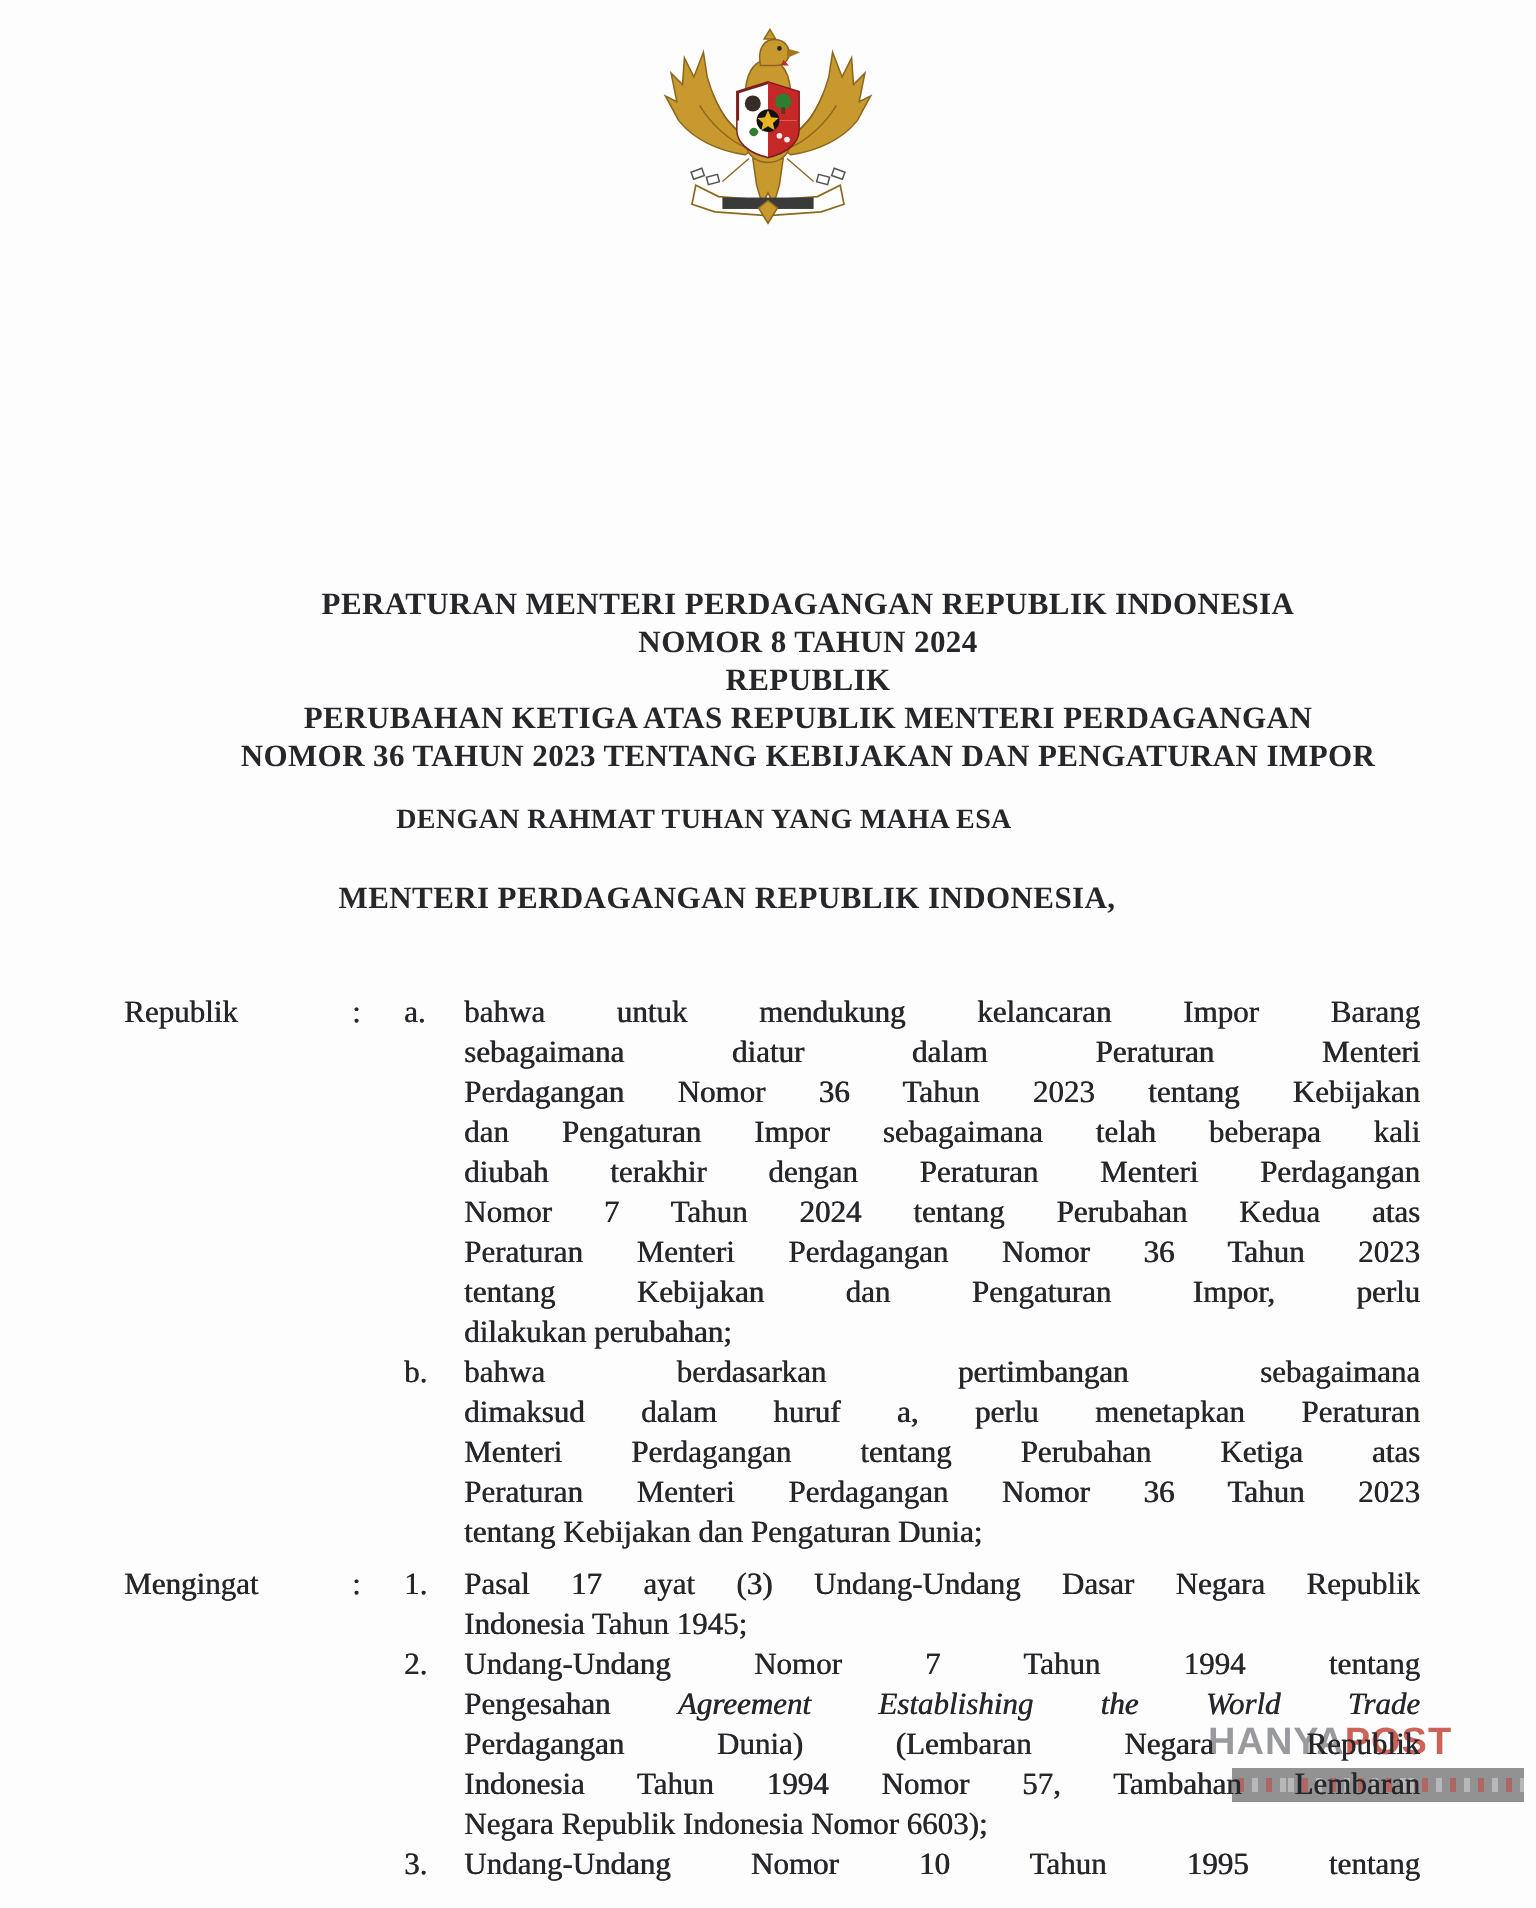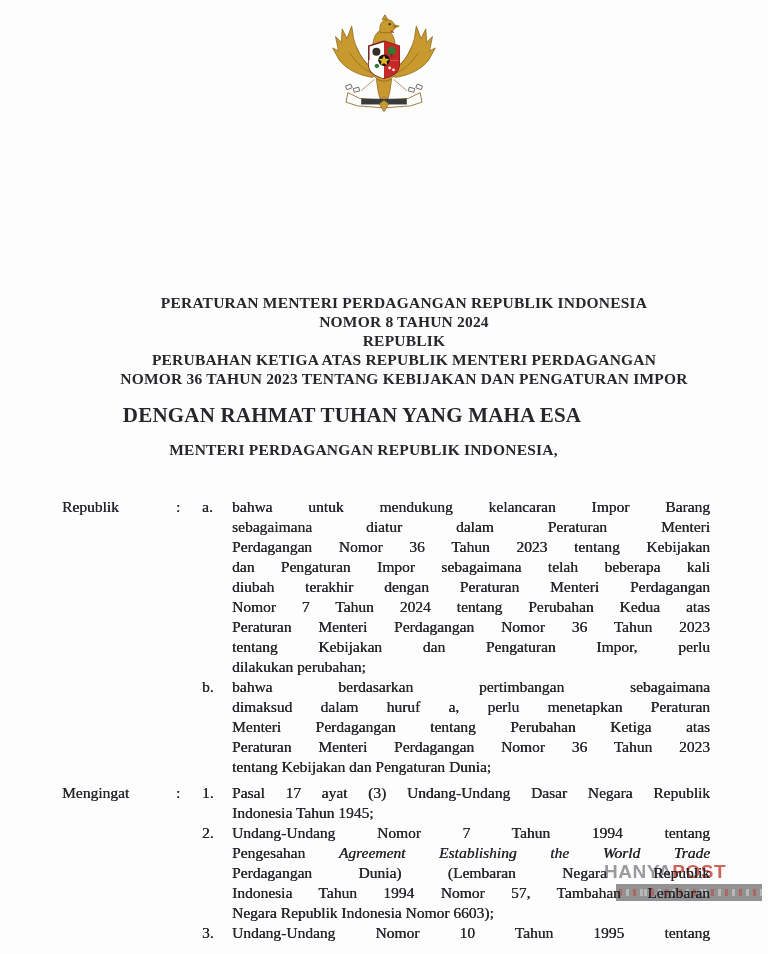--- a/index.html
+++ b/index.html
@@ -20,21 +20,21 @@
     width:114px; height:108px;
   }
   .title-block{
     position:absolute; top:293px; left:0; width:768px;
     text-align:center; font-weight:bold; font-size:15.5px; line-height:19px;
     letter-spacing:.2px;
     padding-left:40px;
   }
   .invocation{
     position:absolute; top:403px; left:0; width:704px;
-    text-align:center; font-weight:bold; font-size:21px; letter-spacing:.2px;
+    text-align:center; font-weight:bold; font-size:14px; letter-spacing:.2px;
   }
   .official{
     position:absolute; top:441px; left:0; width:727px;
     text-align:center; font-weight:bold; font-size:15.5px; letter-spacing:.2px;
   }
   .body-text{
     position:absolute; top:497px; left:62px; width:648px;
     font-size:15.5px; line-height:20px;
     text-shadow:0.3px 0 0 currentColor; 
     z-index:2;

